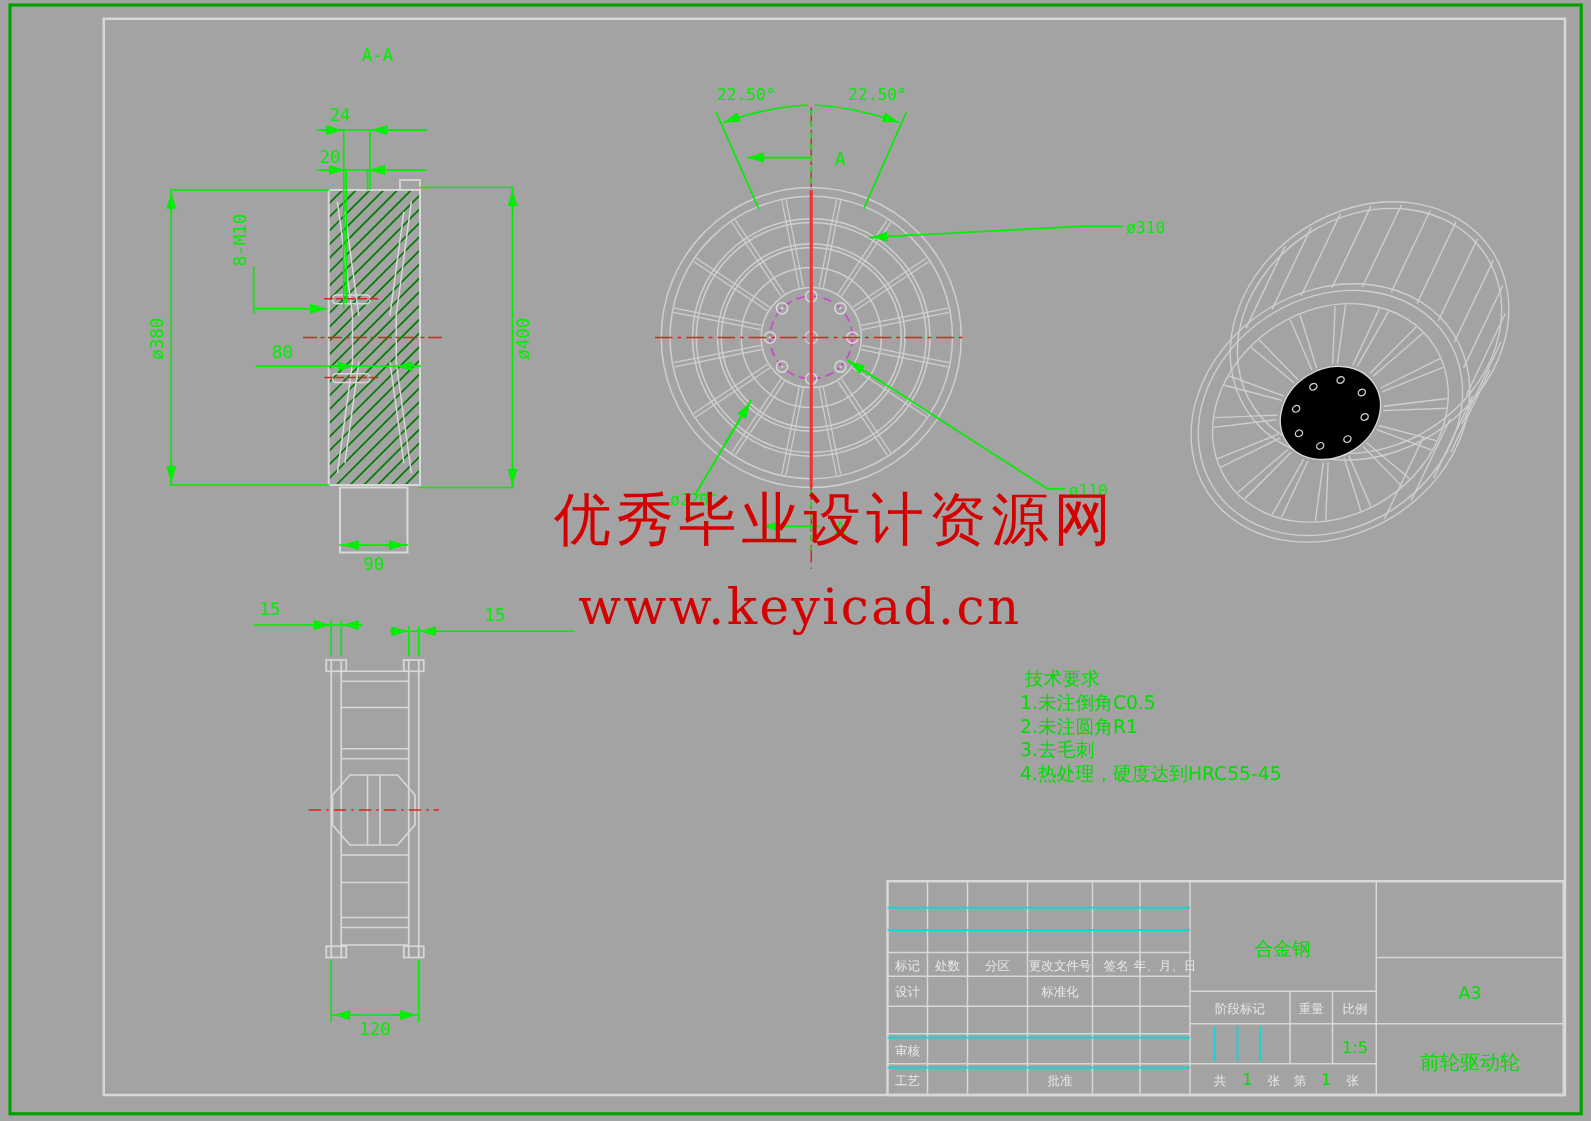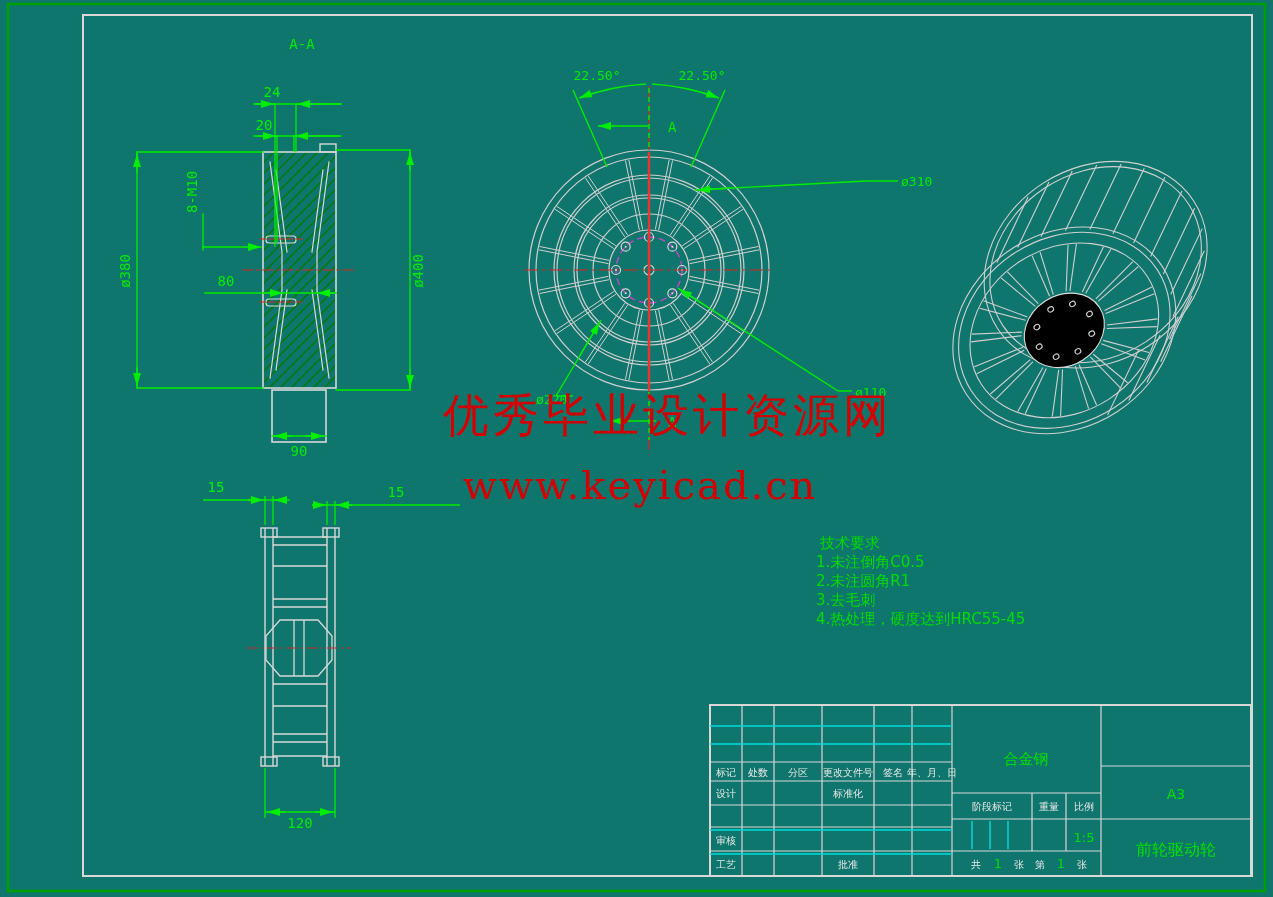--- a/index.html
+++ b/index.html
@@ -1,16 +1,16 @@
 <!DOCTYPE html>
 <html><head>
 <meta charset="utf-8">
 <style>
   html,body{margin:0;padding:0;background:#000;}
-  .stage{position:relative;width:1273px;height:897px;background:#0f766e;overflow:hidden;
+  .stage{position:relative;width:1273px;height:897px;background:#a3a3a3;overflow:hidden;
          font-family:"DejaVu Sans Mono","Liberation Mono",monospace;}
   svg text{user-select:none;}
   .dim{fill:#00ee00;font-size:14px;font-family:"DejaVu Sans Mono","Liberation Mono",monospace;}
   .dimS{fill:#00ee00;font-size:13px;font-family:"DejaVu Sans Mono","Liberation Mono",monospace;}
   .tb-lbl{fill:#e8e8e8;font-size:10px;font-family:"DejaVu Sans","Liberation Sans",sans-serif;}
   .tb-grn{fill:#00e000;font-family:"DejaVu Sans","Liberation Sans",sans-serif;}
   .tech{fill:#00dd00;font-size:15px;font-family:"DejaVu Sans","Liberation Sans",sans-serif;}
   .wm{fill:#d40000;font-family:"DejaVu Serif","Liberation Serif",serif;}
 </style>
 </head>

